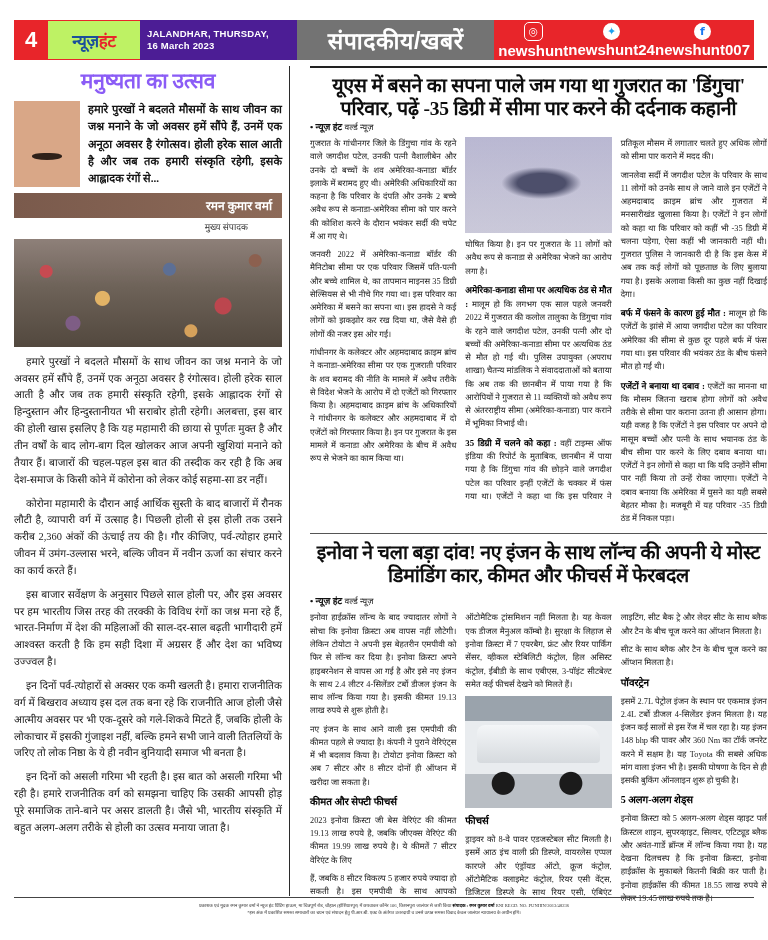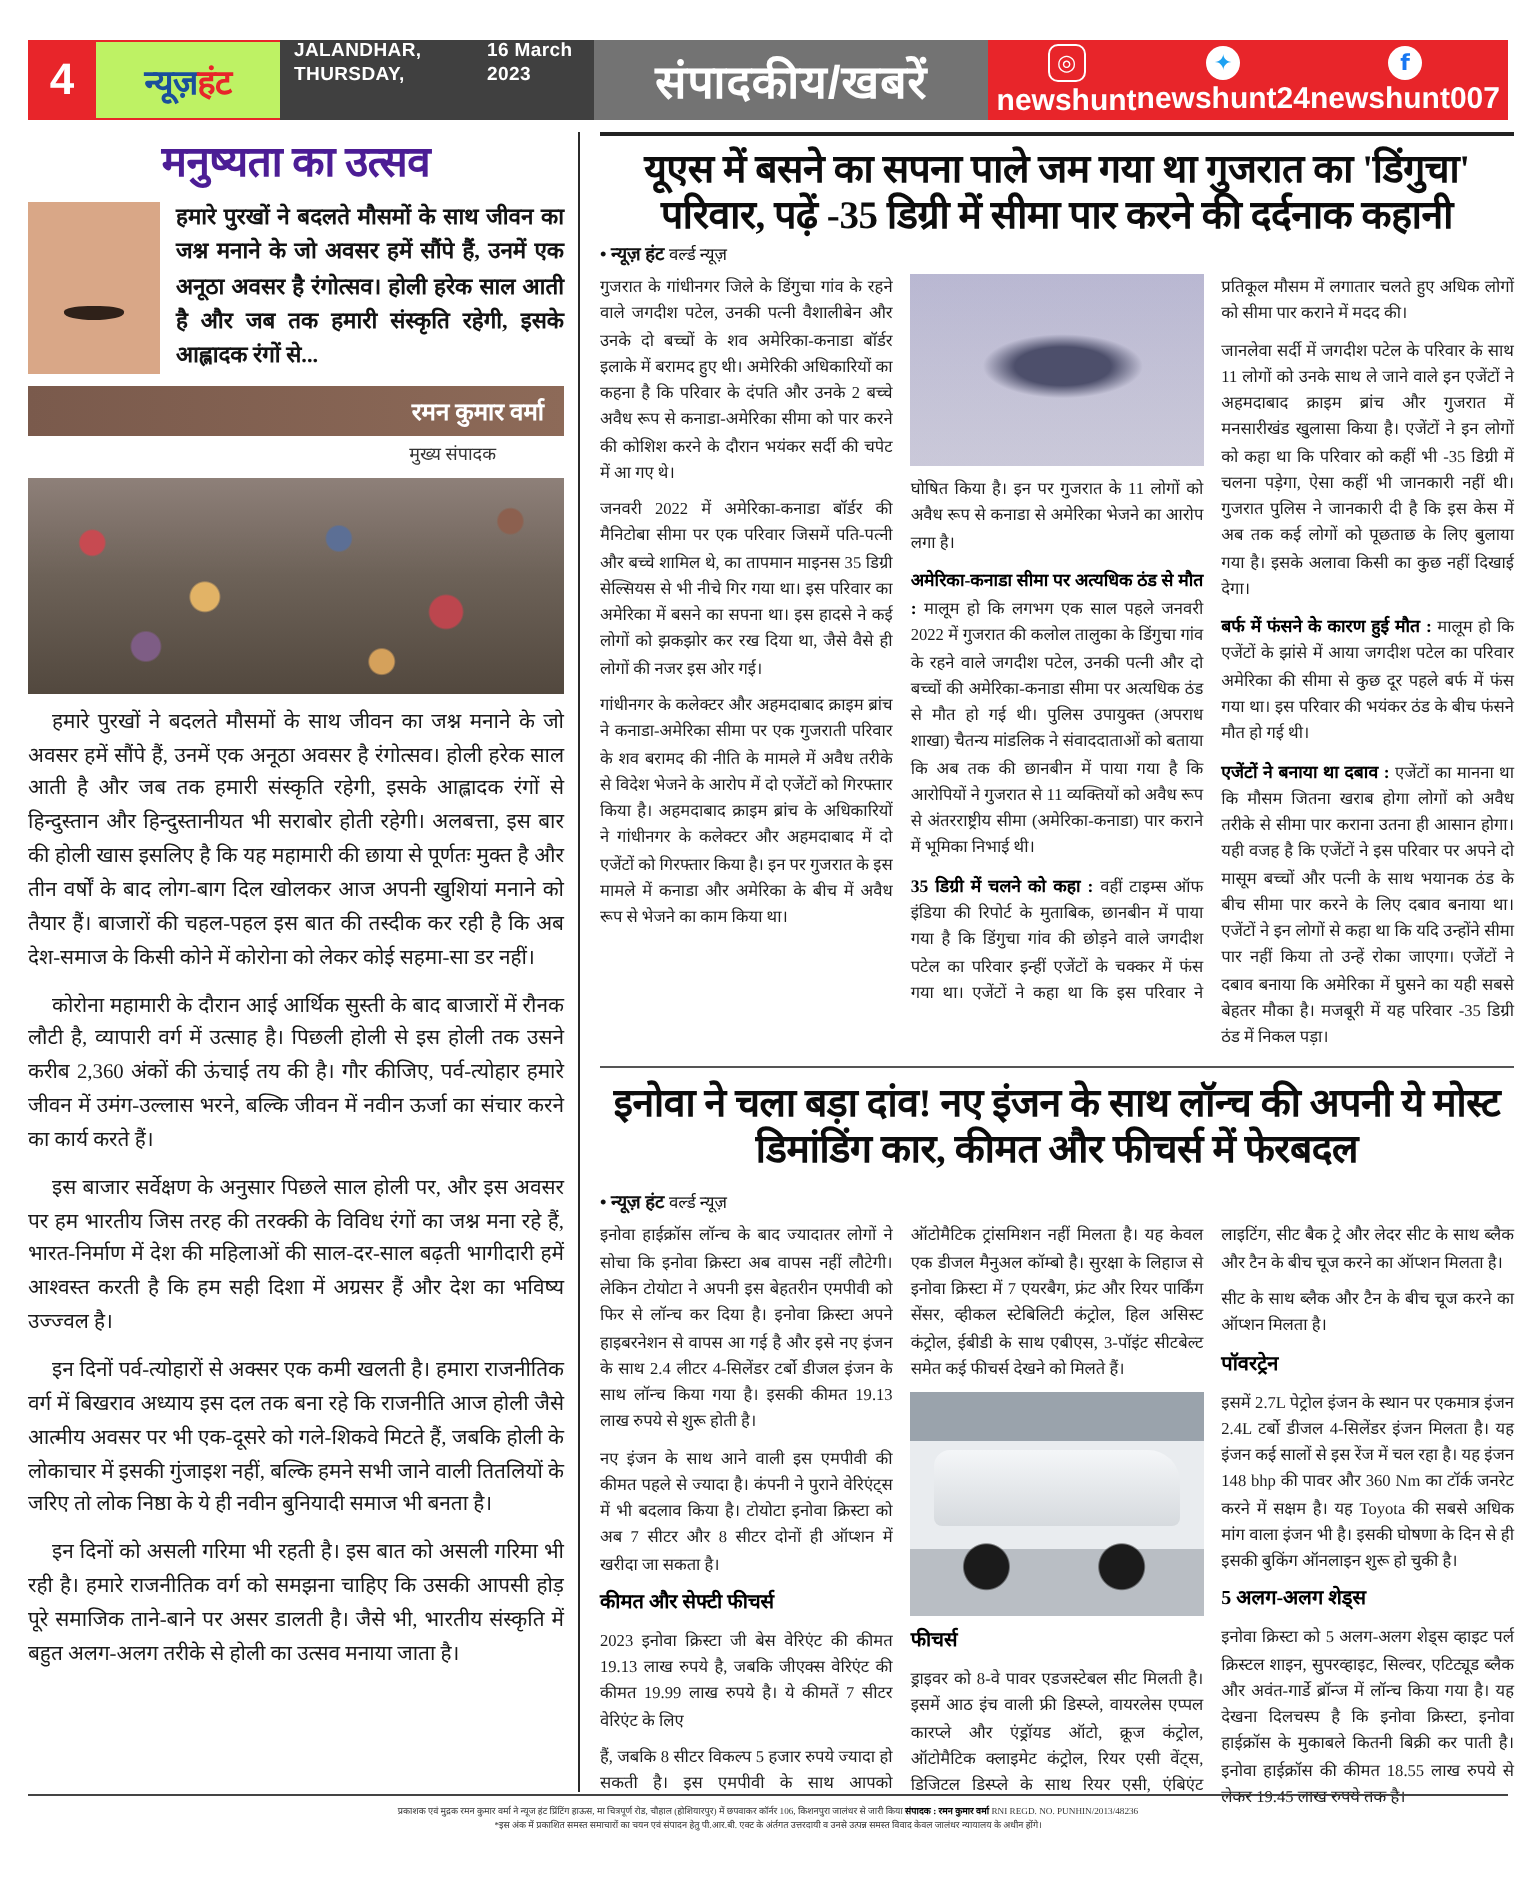--- a/index.html
+++ b/index.html
@@ -53,25 +53,25 @@
   .logo-text {
     font-family: "Liberation Sans", sans-serif;
     font-weight: bold;
     font-size: 17px;
     letter-spacing: -0.3px;
     white-space: nowrap;
   }
   .logo-a { color: #1b4f9c; }
   .logo-b { color: #e8252a; }
   .dateline {
-    background: #404040;
+    background: #4c1d95;
     color: #ffffff;
     flex: 0 0 150px;
     display: flex;
-    flex-direction: row;
+    flex-direction: column;
     justify-content: center;
     padding-left: 7px;
     font-family: "Liberation Sans", sans-serif;
     font-weight: bold;
     font-size: 9.5px;
     line-height: 1.25;
     letter-spacing: 0.2px;
   }
   .section-band {
     flex: 1 1 auto;
@@ -139,35 +139,35 @@
   .vrule {
     position: absolute;
     left: 275px;
     top: 0;
     width: 1px;
     height: 830px;
     background: #2b2b2b;
   }
   .col-right {
     position: absolute;
-    left: 286px;
+    left: 296px;
     top: 0;
     width: 457px;
     height: 838px;
   }
 
   
   .edit-title {
     text-align: center;
     font-family: "Liberation Serif", serif;
     font-weight: bold;
     font-size: 21px;
     letter-spacing: -0.2px;
     margin: 0 0 7px 0;
-    color: #4c1d95;
+    color: #8b5cf6;
   }
   .edit-intro {
     display: flex;
     gap: 8px;
     align-items: flex-start;
   }
   .editor-photo {
     flex: 0 0 66px;
     height: 86px;
     background:

